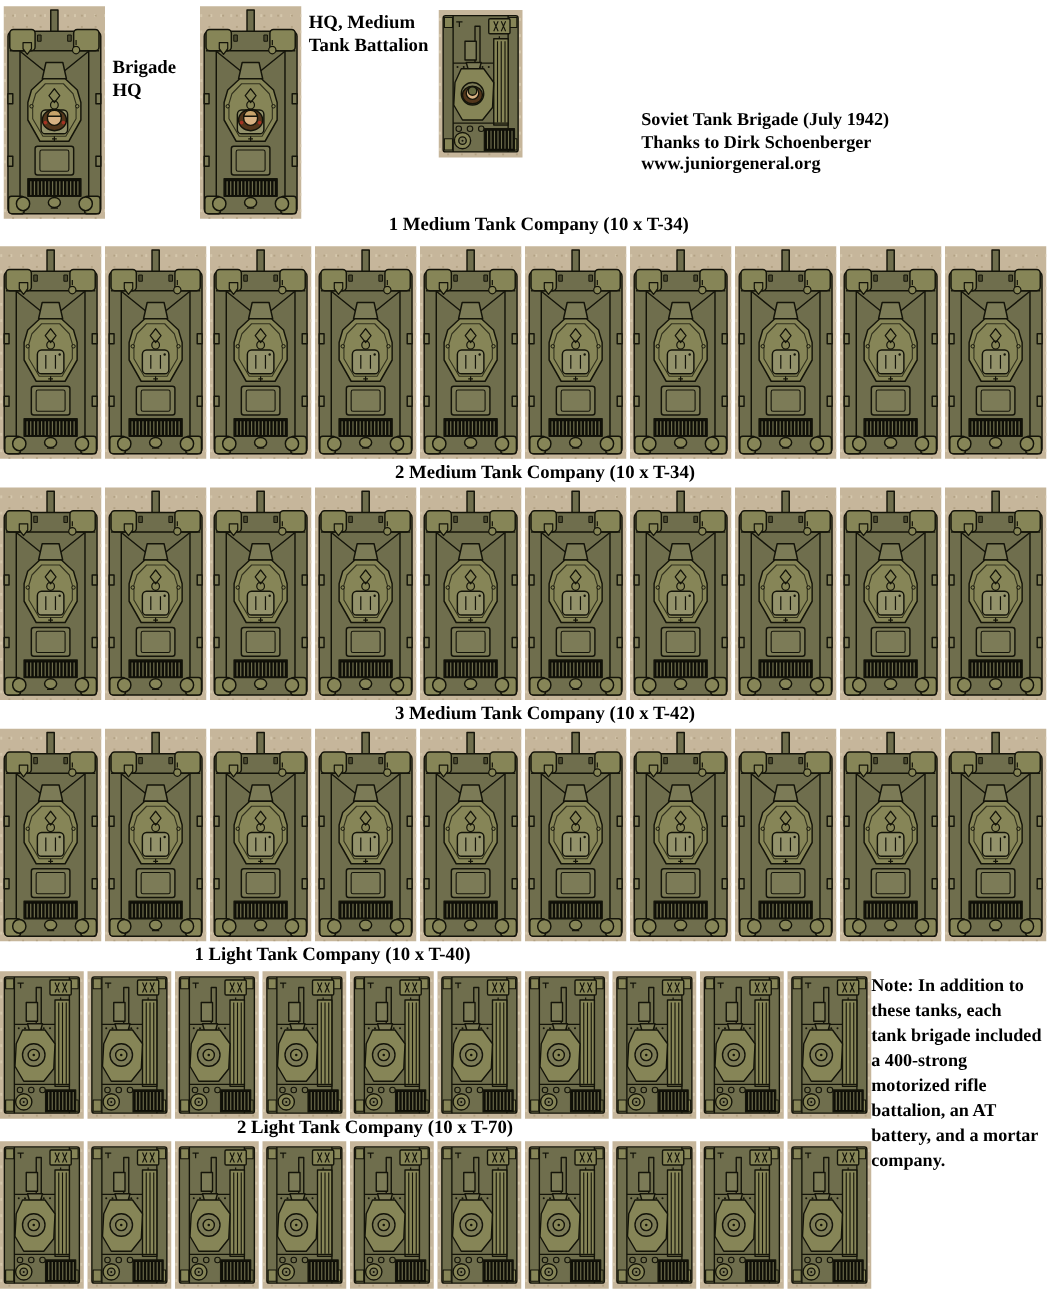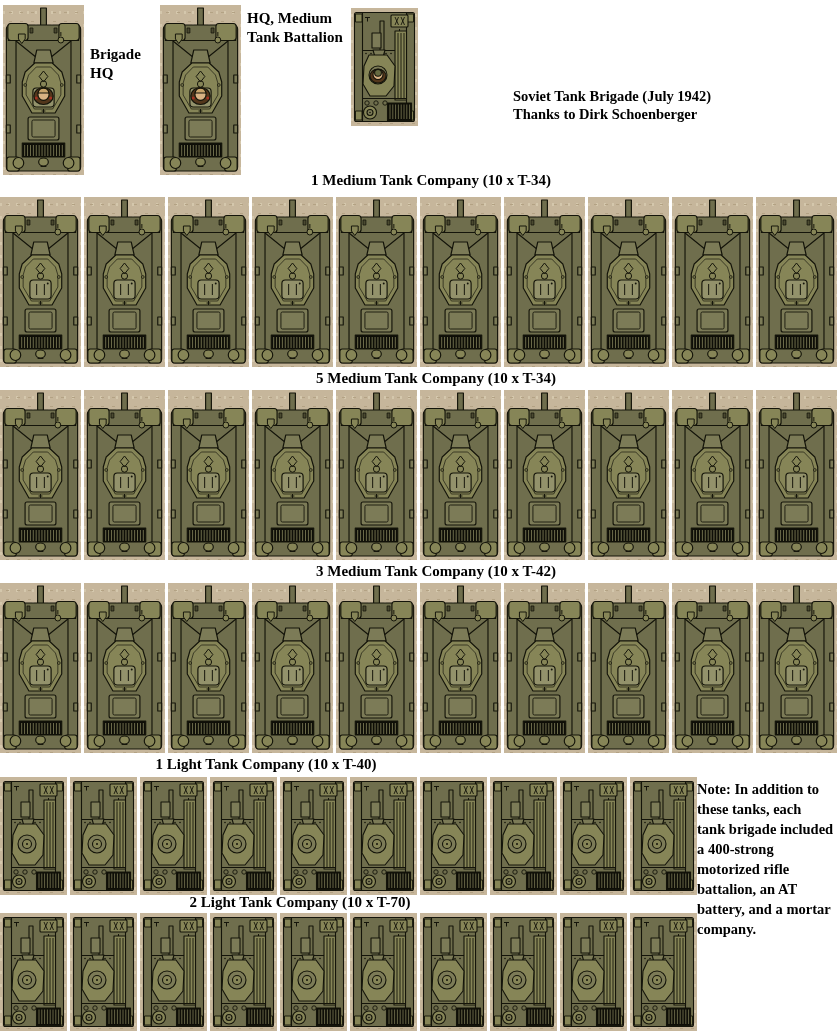--- a/index.html
+++ b/index.html
@@ -231,20 +231,21 @@
         <rect x="36.5" y="95" width="24" height="17.5" fill="var(--black)"></rect>
         <path stroke="var(--olive)" stroke-width="0.9" d="M39 96.5V111M41.8 96.5V111M44.6 96.5V111M47.4 96.5V111M50.2 96.5V111M53 96.5V111M55.8 96.5V111M58.6 96.5V111"></path>
       </g>
     </svg>
   </div>
     </div>
 
   <div class="credits">
     <div>Soviet Tank Brigade (July 1942)</div>
     <div>Thanks to Dirk Schoenberger</div>
+    <div>www.juniorgeneral.org</div>
   </div>
 
   <h2 class="company-header" id="hdr-0">1 Medium Tank Company (10 x T-34)</h2>
   <div class="row medium" id="row-0">
       <div class="tile medium">
     <svg viewBox="0 0 84 170" preserveAspectRatio="none">
       <g fill="none" stroke="var(--outline)" stroke-width="1.2" stroke-linejoin="round">
         <rect x="39" y="3" width="6" height="46" fill="var(--olive)"></rect>
         <rect x="3.5" y="20" width="77" height="146" rx="4" fill="var(--olive)"></rect>
         <line x1="13.5" y1="35" x2="13.5" y2="157"></line>
@@ -747,21 +748,21 @@
         <rect x="67" y="152" width="13" height="14" rx="2.5" fill="var(--olive2)"></rect>
         <circle cx="16" cy="158" r="5.5" fill="var(--olive2)"></circle>
         <circle cx="68" cy="158" r="5.5" fill="var(--olive2)"></circle>
         <ellipse cx="42" cy="157" rx="5" ry="4" fill="var(--olive2)"></ellipse>
         <path d="M39,161.5 h6" stroke-width="1"></path>
       </g>
     </svg>
   </div>
     </div>
 
-  <h2 class="company-header" id="hdr-1">5 Medium Tank Company (10 x T-34)</h2>
+  <h2 class="company-header" id="hdr-1">2 Medium Tank Company (10 x T-34)</h2>
   <div class="row medium" id="row-1">
       <div class="tile medium">
     <svg viewBox="0 0 84 170" preserveAspectRatio="none">
       <g fill="none" stroke="var(--outline)" stroke-width="1.2" stroke-linejoin="round">
         <rect x="39" y="3" width="6" height="46" fill="var(--olive)"></rect>
         <rect x="3.5" y="20" width="77" height="146" rx="4" fill="var(--olive)"></rect>
         <line x1="13.5" y1="35" x2="13.5" y2="157"></line>
         <line x1="70.5" y1="35" x2="70.5" y2="157"></line>
         <rect x="5" y="18.5" width="21" height="17" rx="3" fill="var(--olive2)"></rect>
         <rect x="58" y="18.5" width="21" height="17" rx="3" fill="var(--olive2)"></rect>

